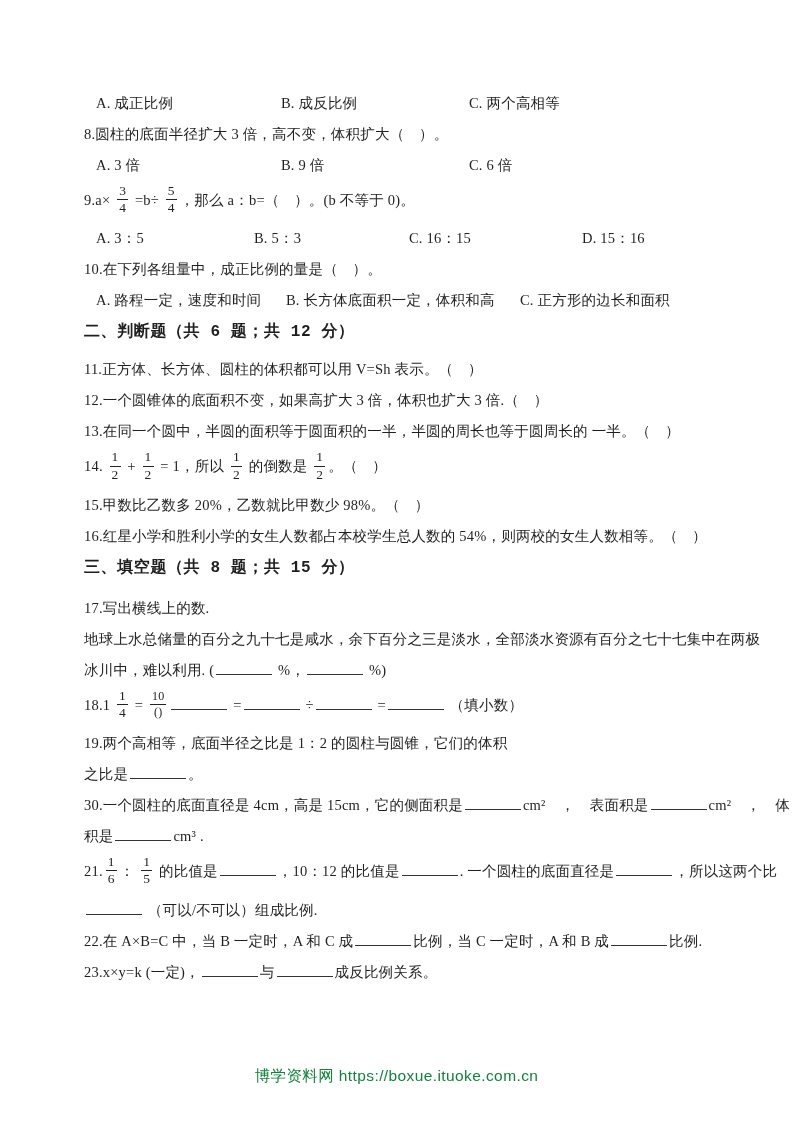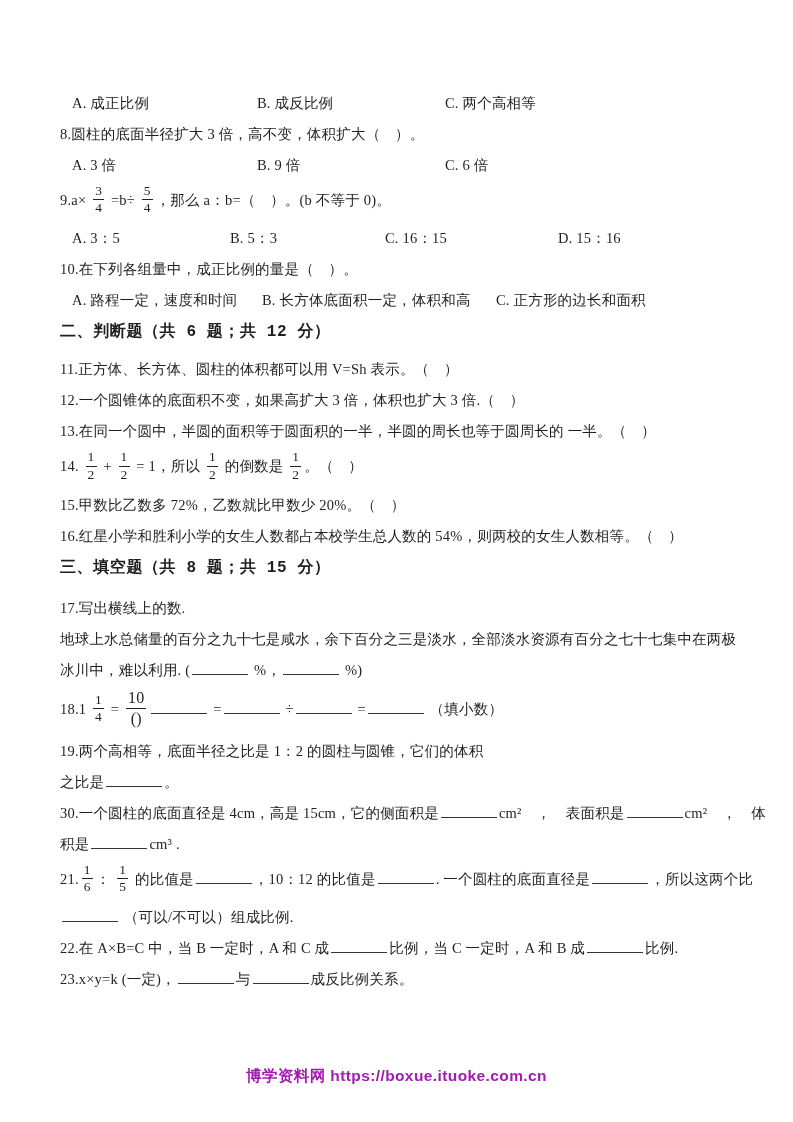--- a/index.html
+++ b/index.html
@@ -9,21 +9,21 @@
     height: 1122px;
     margin: 0 auto;
     background: #ffffff;
     font-family: "Liberation Serif", serif;
     color: #1f1f1f;
     overflow: hidden;
   }
   .content {
     position: absolute;
     top: 92px;
-    left: 60px;
+    left: 84px;
     width: 670px;
   }
   .line {
     font-size: 14.5px;
     line-height: 22px;
     margin-bottom: 9px;
     white-space: nowrap;
     letter-spacing: 0.2px;
   }
   .h2 {
@@ -48,21 +48,21 @@
     flex-direction: column;
     align-items: center;
     vertical-align: middle;
     font-size: 13.5px;
     line-height: 1.2;
     margin: 0 3px;
     transform: translateY(-2px);
   }
   .frac .fn { border-bottom: 1.2px solid #222; padding: 0 2px; }
   .frac .fd { padding: 0 2px; }
-  .frac.big { font-size: 16px; line-height: 1.25; }
+  .frac.big { font-size: 12px; line-height: 1.25; }
   .blank {
     display: inline-block;
     width: 56px;
     height: 15px;
     border-bottom: 1px solid #333;
     vertical-align: baseline;
     margin: 0 2px;
   }
   .useg {
     text-underline-offset: 3px;
@@ -123,21 +123,21 @@
         </span><span> + </span><span class="frac">
           <span class="fn">1</span>
           <span class="fd">2</span>
         </span><span> = 1，所以 </span><span class="frac">
           <span class="fn">1</span>
           <span class="fd">2</span>
         </span><span> 的倒数是 </span><span class="frac">
           <span class="fn">1</span>
           <span class="fd">2</span>
         </span><span>。（　）</span></div>
-      <div class="line"><span>15.甲数比乙数多 72%，乙数就比甲数少 20%。（　）</span></div>
+      <div class="line"><span>15.甲数比乙数多 20%，乙数就比甲数少 98%。（　）</span></div>
       <div class="line"><span>16.红星小学和胜利小学的女生人数都占本校学生总人数的 54%，则两校的女生人数相等。（　）</span></div>
       <div class="h2">三、填空题（共 8 题；共 15 分）</div>
       <div class="line mt"><span>17.写出横线上的数.</span></div>
       <div class="line"><span>地球上水总储量的百分之九十七是咸水，余下</span><span class="useg">百分之三</span><span>是淡水，全部淡水资源有</span><span class="useg">百分之七十七</span><span>集中在两极</span></div>
       <div class="line"><span>冰川中，难以利用. (</span><span class="blank"></span><span> %，</span><span class="blank"></span><span> %)</span></div>
       <div class="line"><span>18.1 </span><span class="frac">
           <span class="fn">1</span>
           <span class="fd">4</span>
         </span><span> = </span><span class="frac big">
           <span class="fn">10</span>
@@ -151,16 +151,16 @@
           <span class="fn">1</span>
           <span class="fd">6</span>
         </span><span>： </span><span class="frac">
           <span class="fn">1</span>
           <span class="fd">5</span>
         </span><span> 的比值是</span><span class="blank"></span><span>，10：12 的比值是</span><span class="blank"></span><span>. 一个圆柱的底面直径是</span><span class="blank"></span><span>，所以这两个比</span></div>
       <div class="line"><span class="blank"></span><span> （可以/不可以）组成比例.</span></div>
       <div class="line"><span>22.在 A×B=C 中，当 B 一定时，A 和 C 成</span><span class="blank"></span><span>比例，当 C 一定时，A 和 B 成</span><span class="blank"></span><span>比例.</span></div>
       <div class="line"><span>23.x×y=k (一定)，</span><span class="blank"></span><span>与</span><span class="blank"></span><span>成反比例关系。</span></div>
     </div>
-  <div class="footer" style="color: #a21caf; font-weight: bold;">
+  <div class="footer" style="color: #15803d;">
     <span>博学资料网 https://boxue.ituoke.com.cn</span>
   </div>
 </div>
 
 </body></html>

